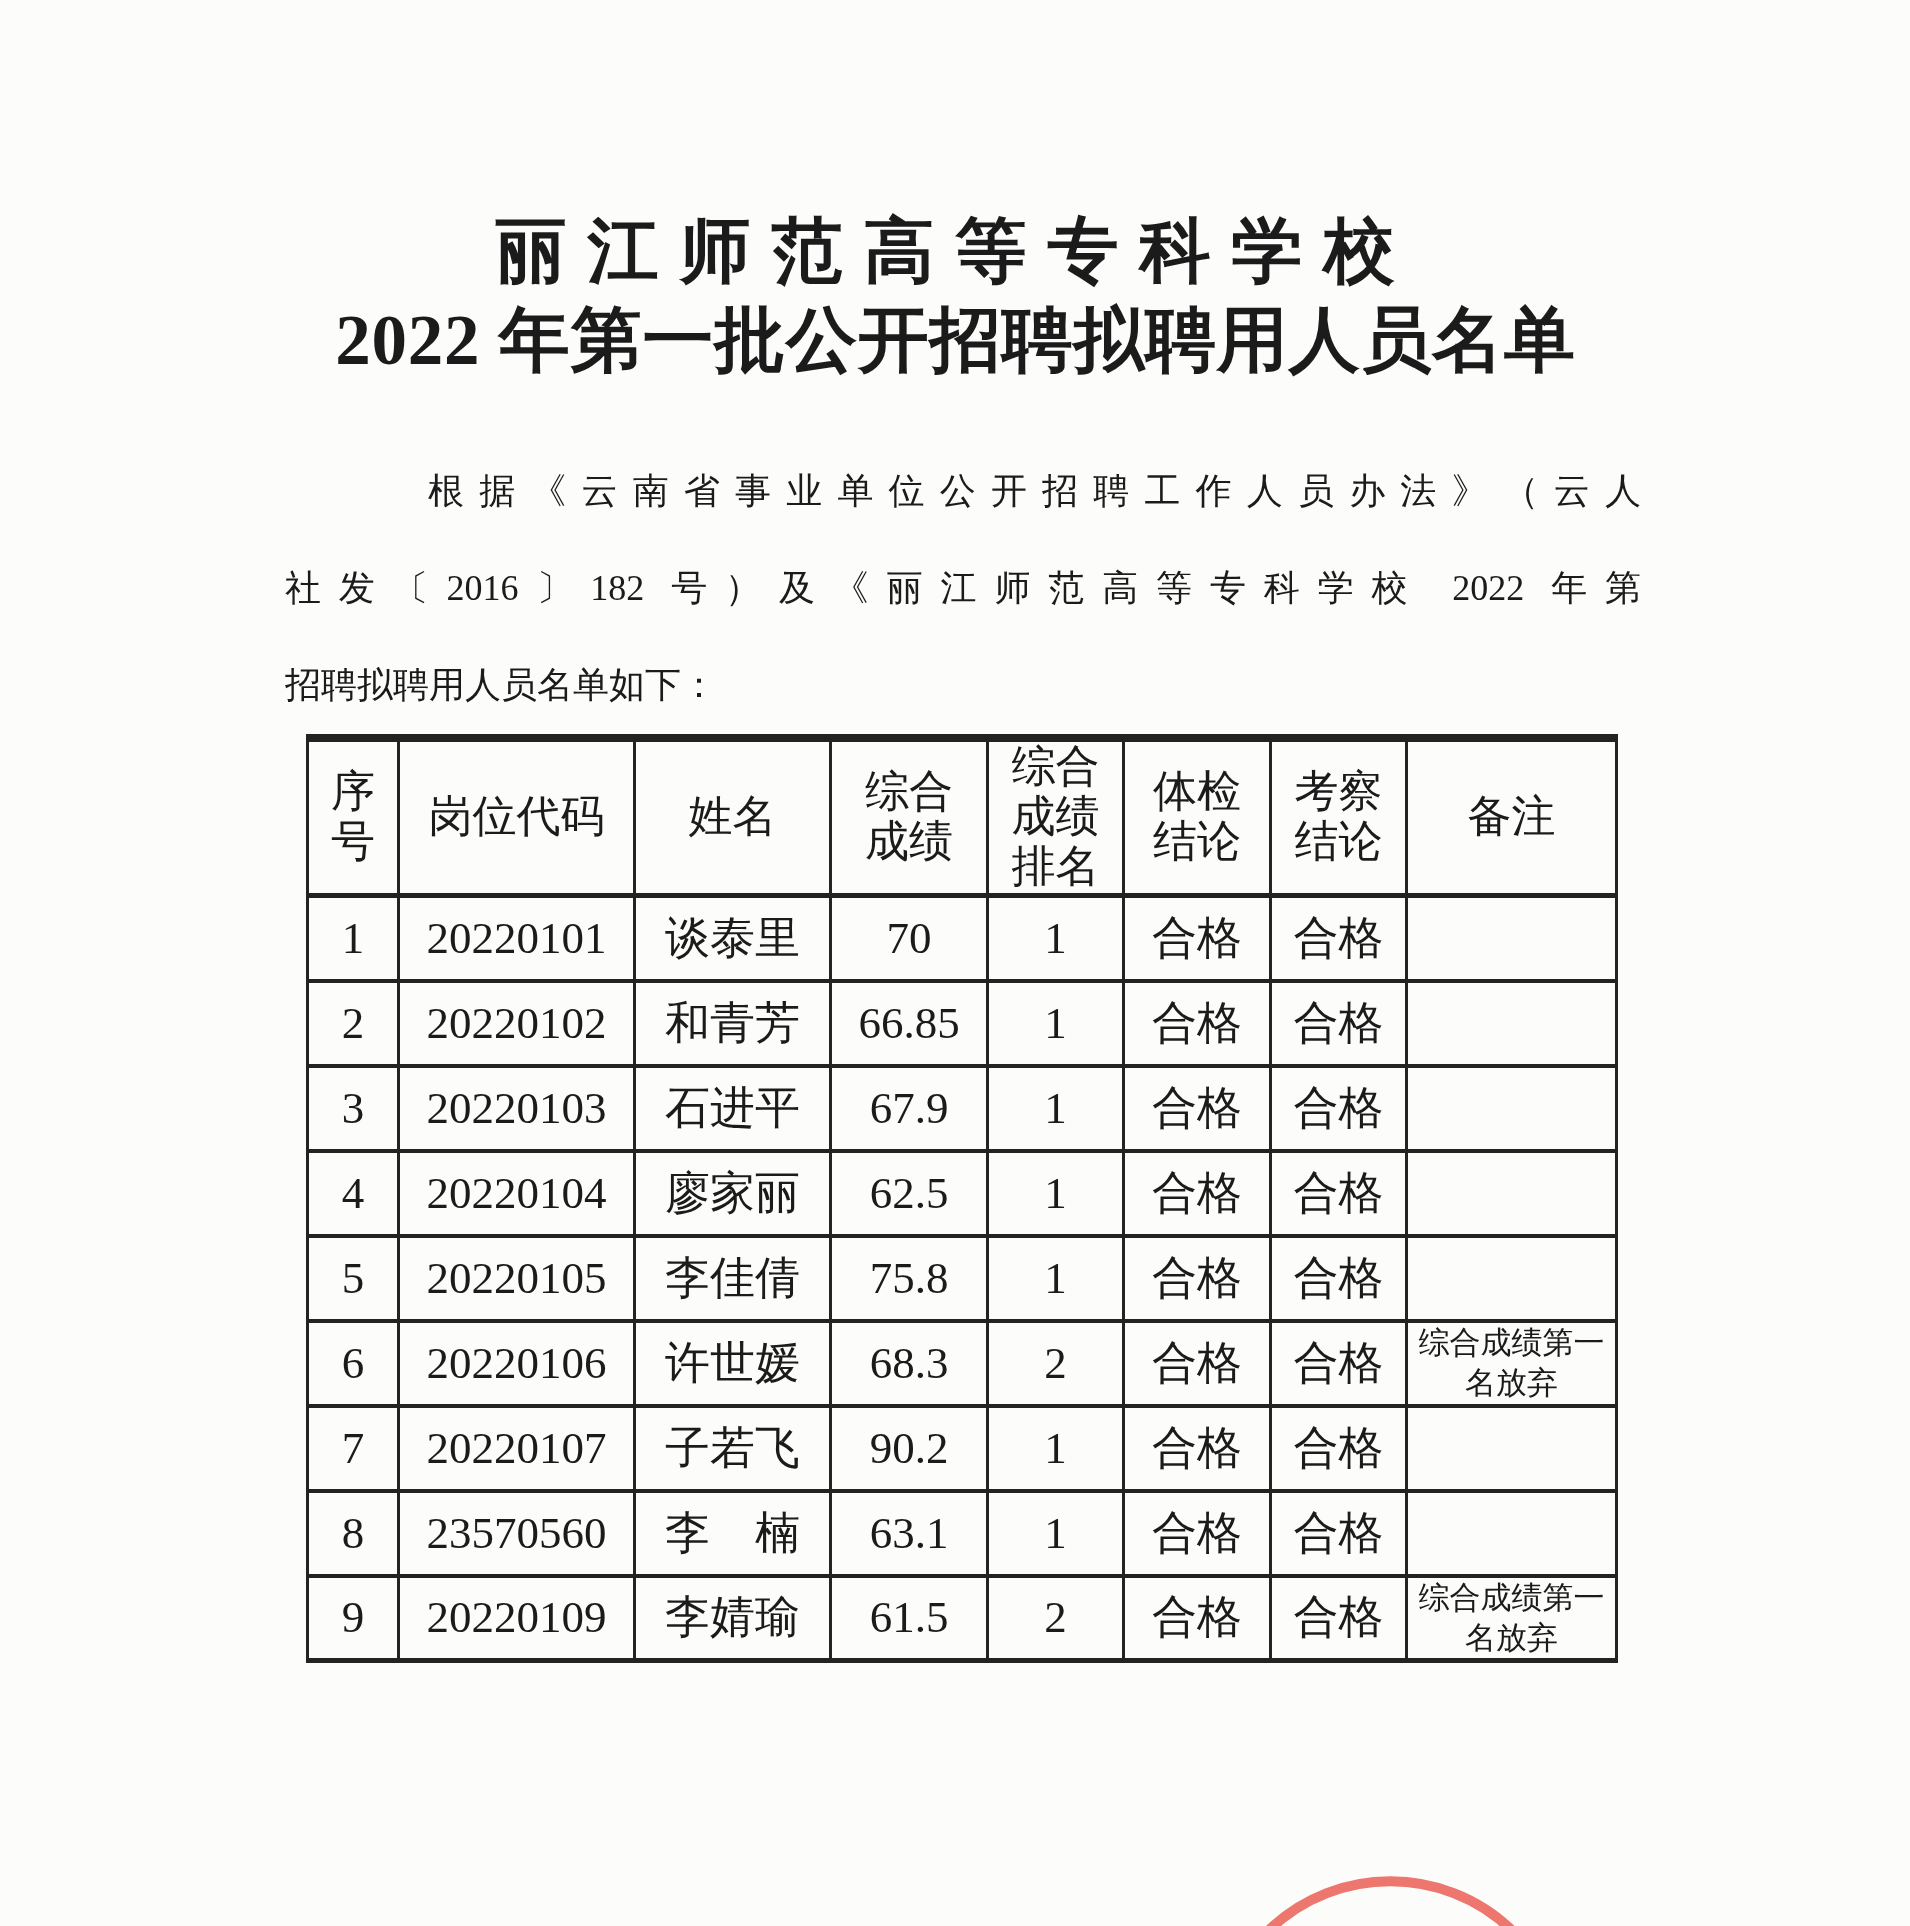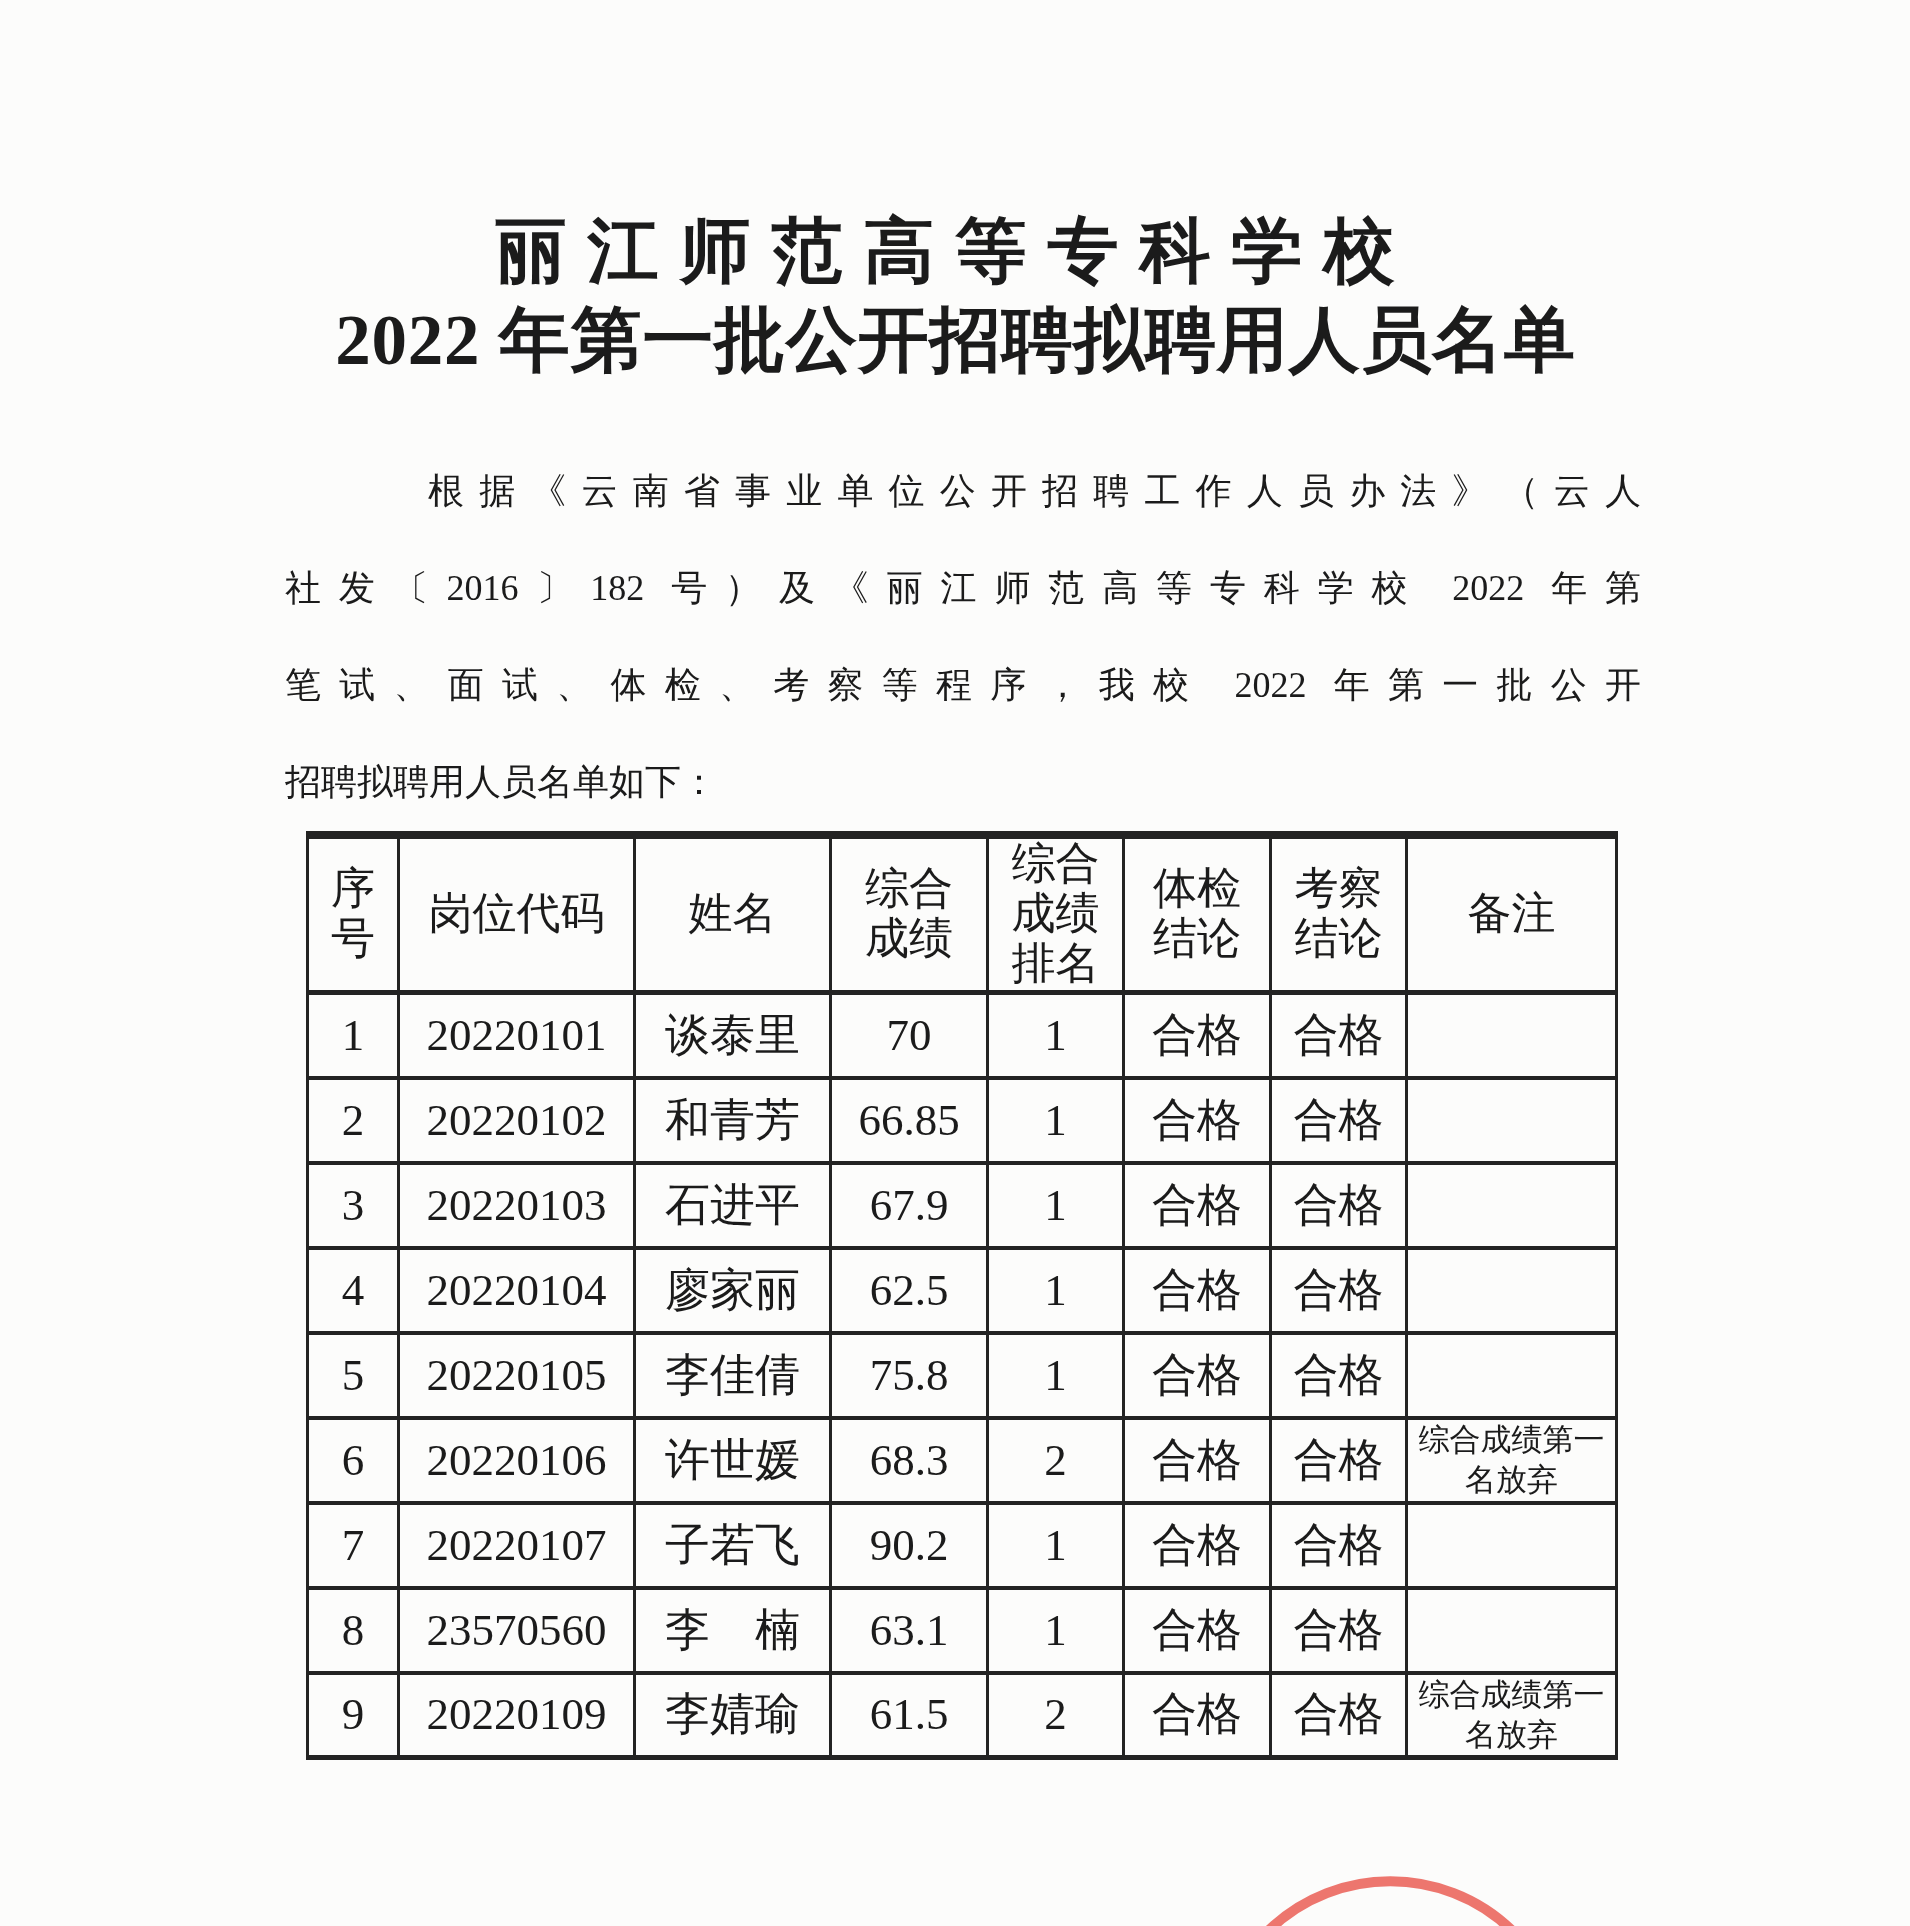--- a/index.html
+++ b/index.html
@@ -128,21 +128,20 @@
 <body>
 
 <div class="page">
 
   <div class="title1">丽江师范高等专科学校</div>
   <div class="title2">2022 年第一批公开招聘拟聘用人员名单</div>
 
   <div class="para">
     <div class="line first">根据《云南省事业单位公开招聘工作人员办法》（云人</div>
     <div class="line">社发〔2016〕182 号）及《丽江师范高等专科学校 2022 年第</div>
-    <div class="line">笔试、面试、体检、考察等程序，我校 2022 年第一批公开</div>
     <div class="line last">招聘拟聘用人员名单如下：</div>
   </div>
 
   <table class="roster">
     <colgroup>
       <col style="width:91px">
         <col style="width:236px">
         <col style="width:196px">
         <col style="width:157px">
       <col style="width:136px">

